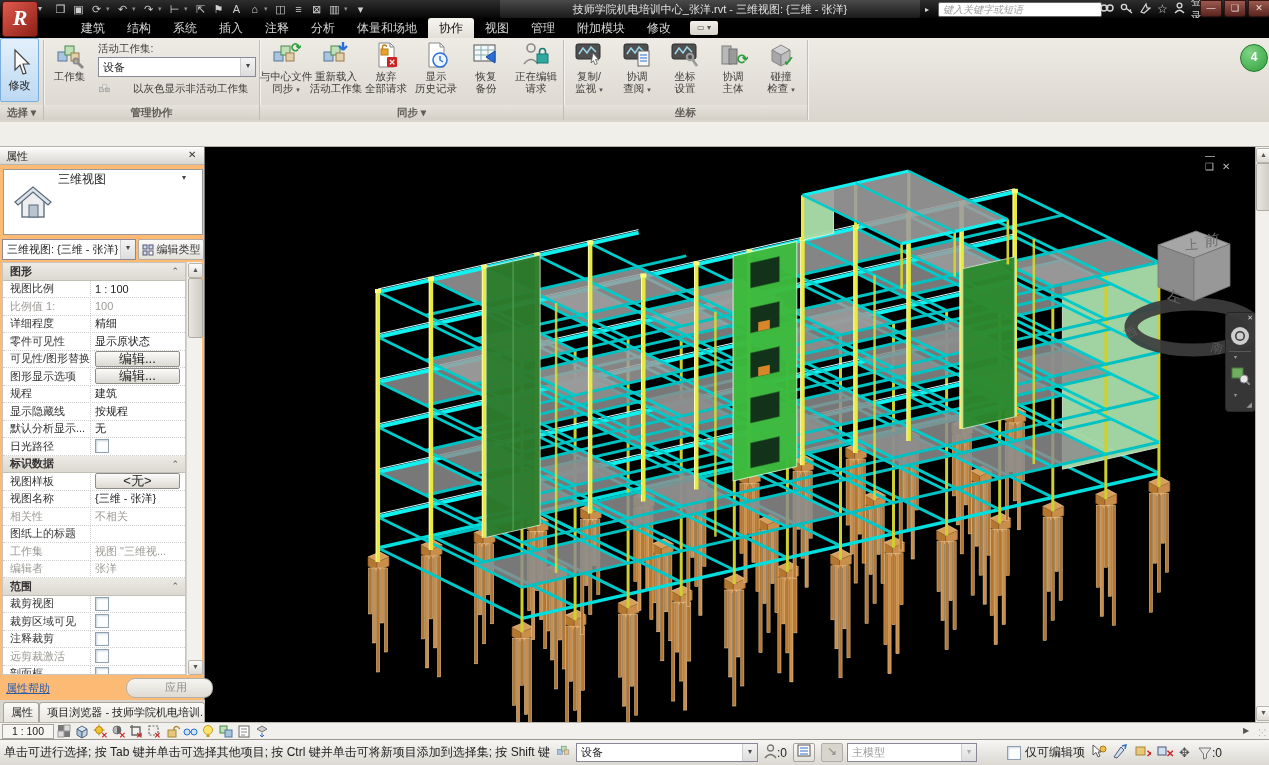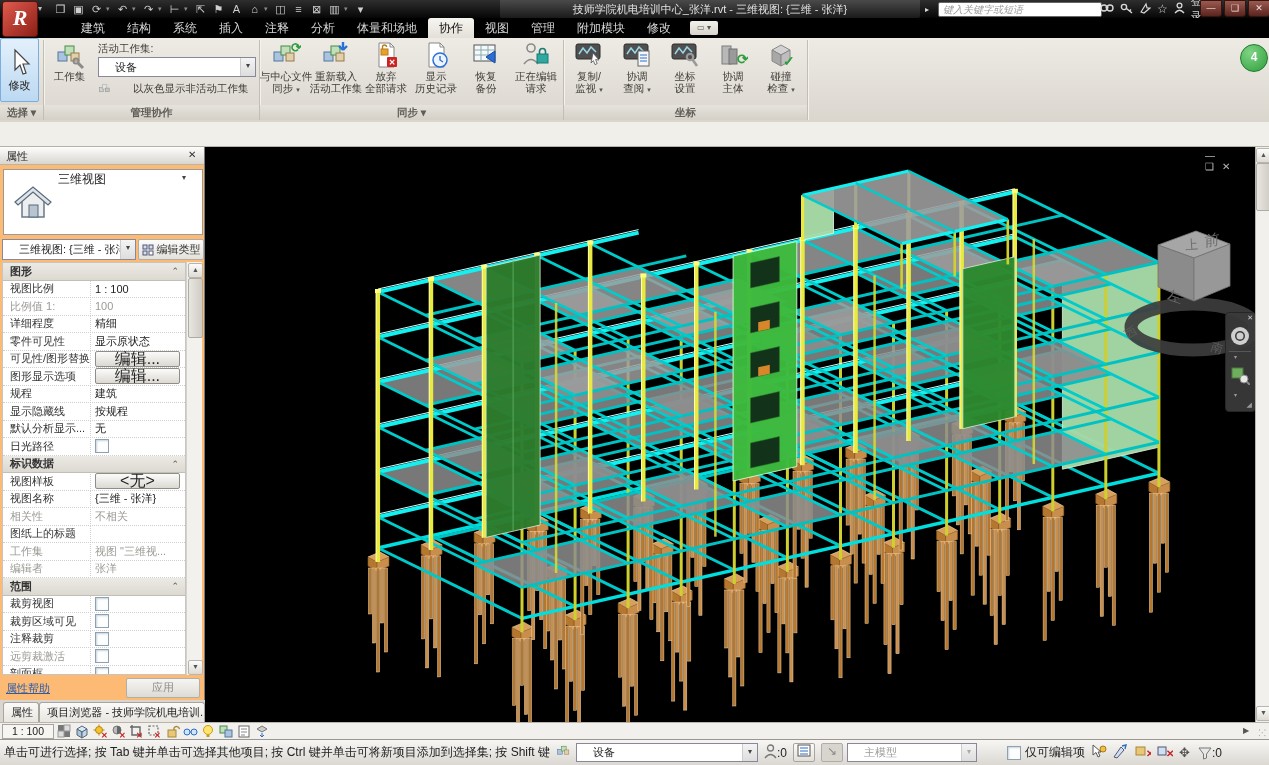--- a/index.html
+++ b/index.html
@@ -43,21 +43,21 @@
   .pdivider{position:absolute;top:2px;width:1px;height:80px;background:#c2beb4;border-right:1px solid #f4f2ec;}
   .bigbtn{position:absolute;display:flex;flex-direction:column;align-items:center;width:47px;top:2px;height:64px;}
   .bigbtn .bl{font-size:10.5px;line-height:11.5px;color:#3f3d38;text-align:center;white-space:nowrap;}
   .bigbtn svg{margin-bottom:1px;}
   .dropmark{font-size:7px;color:#555;}
   #modify-btn{left:3px;top:2px;width:37px;height:62px;background:linear-gradient(#e3f0fb,#bcd9f2);
       border:1px solid #7aaede;border-radius:2px;display:flex;flex-direction:column;align-items:center;justify-content:center;}
   #modify-btn .bl{font-size:11px;color:#222;}
   .ws-label{position:absolute;font-size:10.5px;color:#3f3d38;white-space:nowrap;}
   .combo{position:absolute;background:#fff;border:1px solid #889;display:flex;align-items:center;font-size:11px;color:#222;}
-  .combo .cval{flex:1;padding-left:16px;white-space:nowrap;overflow:hidden;}
+  .combo .cval{flex:1;padding-left:4px;white-space:nowrap;overflow:hidden;}
   .combo .carr{width:14px;text-align:center;color:#444;font-size:8px;border-left:1px solid #ccc;background:linear-gradient(#f4f4f4,#ddd);height:100%;line-height:16px;}
   #gray-toggle{position:absolute;left:54px;top:44px;display:flex;align-items:center;gap:21px;font-size:10.5px;color:#3f3d38;white-space:nowrap;}
   #notif-bubble{left:1240px;top:44px;width:26px;height:26px;border-radius:50%;background:radial-gradient(circle at 35% 30%,#7fd485,#2f9e3c);
       border:1px solid #1f7a2a;color:#fff;font-weight:bold;font-size:12px;text-align:center;line-height:25px;z-index:5;}
   
   #optionsbar{left:0;top:122px;width:1269px;height:25px;background:#f1efe9;border-bottom:1px solid #b5b2aa;box-sizing:border-box;}
   
   #props{left:0;top:147px;width:205px;height:575px;background:#fdba74;border-right:1px solid #7a7a7a;box-sizing:border-box;z-index:10;}
   #props-header{left:0;top:0;width:204px;height:18px;background:linear-gradient(#fdfdfc,#d9d6d0);
       border-bottom:1px solid #b8b5ae;line-height:18px;padding-left:6px;color:#222;font-size:11px;box-sizing:border-box;}
@@ -70,30 +70,30 @@
       border:1px solid #b0ada6;border-radius:2px;display:flex;align-items:center;justify-content:center;gap:3px;font-size:11px;color:#333;}
   #prop-grid{left:2px;top:115px;width:184px;height:413px;background:#fff;border:1px solid #c8c5be;box-sizing:border-box;overflow:hidden;}
   .prow{display:flex;height:17.5px;border-bottom:1px dotted #cfcfcf;align-items:center;box-sizing:border-box;}
   .prow .pl{width:88px;padding-left:7px;color:#333;font-size:11px;white-space:nowrap;overflow:hidden;border-right:1px dotted #cfcfcf;box-sizing:border-box;}
   .prow .pv{flex:1;padding-left:4px;color:#222;font-size:11px;white-space:nowrap;overflow:hidden;display:flex;align-items:center;}
   .prow.disabled .pl,.prow.disabled .pv{color:#9c9a95;}
   .prow.hdr{background:linear-gradient(#eceae4,#dcd9d1);border-bottom:1px solid #c2bfb8;}
   .prow.hdr .pl{width:160px;font-weight:bold;color:#333;border-right:none;}
   .prow.hdr .chev{margin-left:auto;padding-right:6px;color:#555;font-size:9px;}
   .cellbtn{width:92%;height:14px;background:linear-gradient(#fbfbfa,#dcd9d2);border:1px solid #8f8d88;
-      border-radius:2px;font-size:16px;color:#222;text-align:center;line-height:13px;}
+      border-radius:2px;font-size:13px;color:#222;text-align:center;line-height:13px;}
   .cb{width:12px;height:12px;background:#fdfefe;border:1px solid #8fa0b0;box-shadow:inset 1px 1px 2px #c8d4de;}
   #prop-scroll{left:186px;top:115px;width:16px;height:413px;background:#f2f1ee;border-left:1px solid #d4d2cc;box-sizing:border-box;}
   .scr-arrow{position:absolute;left:1px;width:13px;height:13px;background:linear-gradient(#fcfcfb,#dedbd4);
       border:1px solid #b8b5ae;border-radius:2px;color:#555;font-size:7px;text-align:center;line-height:12px;}
   .scr-thumb{position:absolute;left:1px;width:13px;background:linear-gradient(90deg,#e8e6e0,#cfccc4);
       border:1px solid #aeaba4;border-radius:2px;}
   #props-help{left:6px;top:534px;color:#2a5caa;text-decoration:underline;font-size:11px;}
   #apply-btn{left:126px;top:531px;width:72px;height:18px;background:linear-gradient(#f6f5f2,#dedbd4);
-      border:1px solid #b2afa8;border-radius:2px;color:#8f8d88;font-size:11px;text-align:center;line-height:17px;}
+      border:1px solid #b2afa8;border-radius:9px;color:#8f8d88;font-size:11px;text-align:center;line-height:17px;padding-left:13px;}
   #props-tabs{left:0;top:553px;width:205px;height:22px;background:#d9d6cf;display:flex;align-items:flex-end;padding-left:3px;box-sizing:border-box;}
   .ptab{height:19px;line-height:18px;padding:0 7px;font-size:11px;color:#222;background:linear-gradient(#fbfaf8,#e9e6e0);
       border:1px solid #a8a59e;border-bottom:none;border-radius:3px 3px 0 0;white-space:nowrap;overflow:hidden;}
   .ptab.long{max-width:152px;}
   
   #viewport{left:205px;top:147px;width:1050px;height:575px;background:#000;overflow:hidden;}
   #view-winctl{position:absolute;left:1000px;top:3px;color:#b8b8b8;font-size:10px;letter-spacing:8px;}
   
   #vscroll{left:1255px;top:147px;width:14px;height:575px;background:#f1f0ec;border-left:1px solid #b8b5ad;box-sizing:border-box;}
   #hscrollrow{left:0;top:722px;width:1269px;height:17px;background:#f1f0ec;border-top:1px solid #b8b5ad;box-sizing:border-box;}

